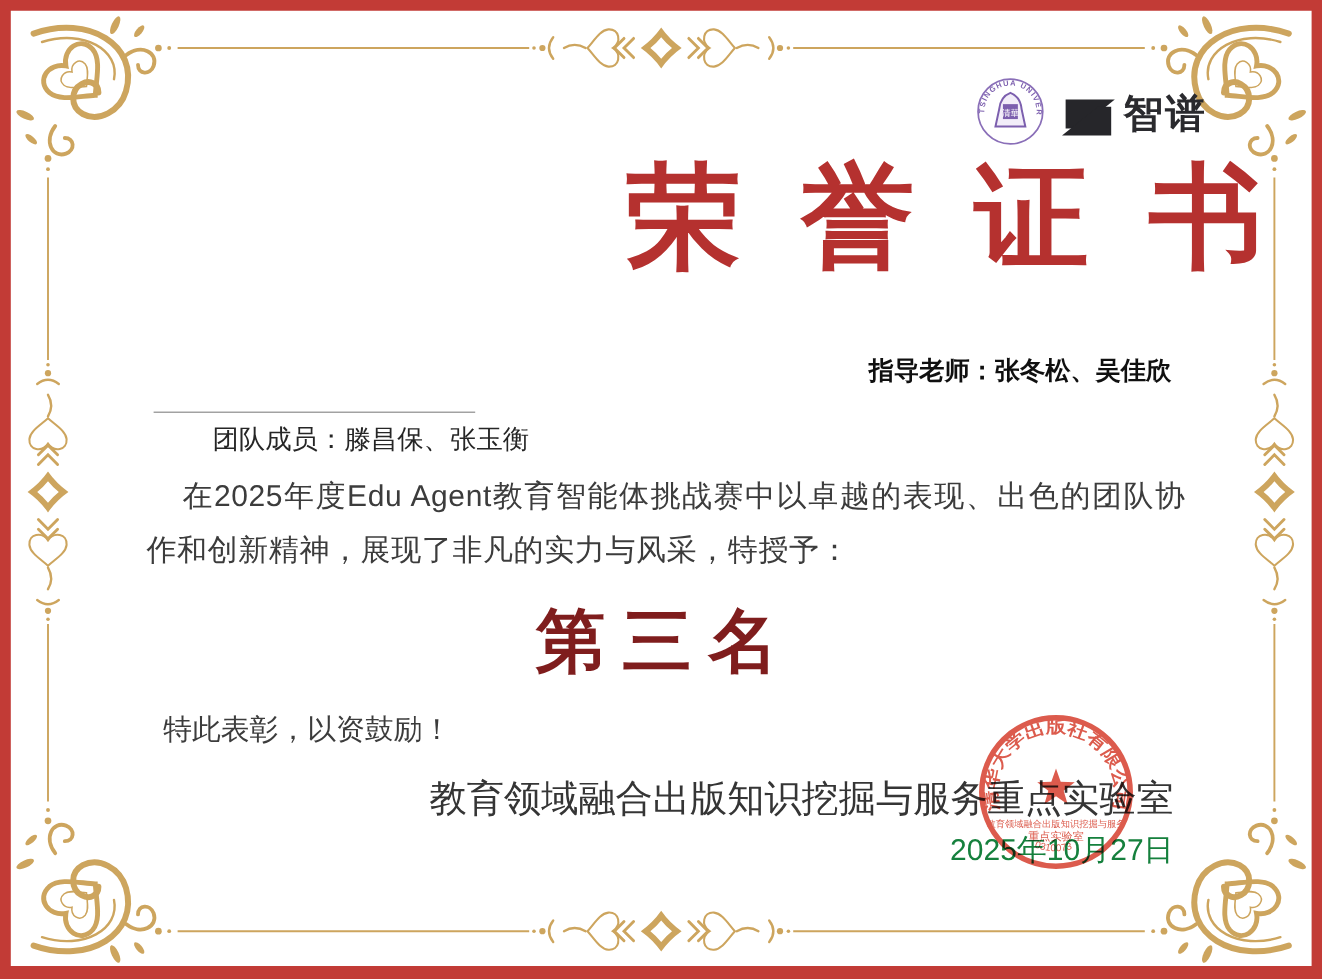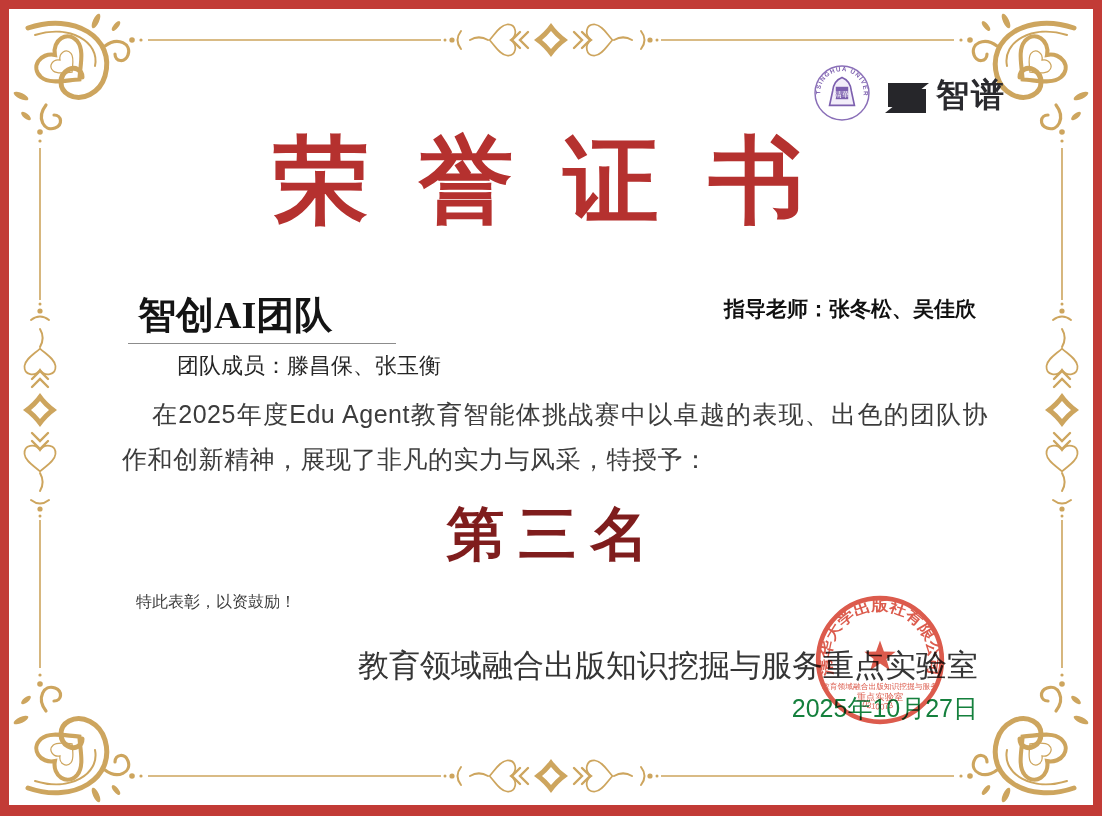--- a/index.html
+++ b/index.html
@@ -8,42 +8,42 @@
   .stage{position:absolute;inset:0;background:#ffffff;}
   .red-border{position:absolute;inset:0;border:9px solid #c23b36;border-bottom-width:11px;pointer-events:none;z-index:6;}
   #frame-decor{position:absolute;left:0;top:0;z-index:1;pointer-events:none;}
 
   
   .logo-row{position:absolute;top:62px;left:814px;height:62px;display:flex;align-items:center;z-index:3;}
   .tsinghua{width:56px;height:56px;}
   .zlogo{width:50px;height:44px;margin-left:12px;margin-top:6px;}
   .zhipu-name{font-size:33px;font-weight:700;color:#2a2a2e;letter-spacing:2px;margin-left:4px;margin-top:4px;}
 
-  .title{position:absolute;top:118px;left:0;width:100%;text-align:center;z-index:2;
+  .title{position:absolute;top:118px;left:0;width:100%;text-align:right;z-index:2;
          font-family:"Liberation Serif","DejaVu Serif",serif;font-weight:700;
          font-size:95px;letter-spacing:50px;padding-left:25px;box-sizing:border-box;color:#b5312f;}
 
   .team-name{position:absolute;left:138px;top:290px;z-index:2;
              font-family:"Liberation Serif","DejaVu Serif",serif;font-weight:700;
              font-size:38px;color:#141414;}
   .team-underline{position:absolute;left:128px;top:343px;width:268px;height:1px;background:#8c8c8c;z-index:2;}
   .team-members{position:absolute;left:138px;top:351px;z-index:2;font-size:22px;color:#262626;margin-left:39px;}
 
   .advisors{position:absolute;right:126px;top:295px;z-index:2;
             font-family:Liberation Mono, monospace;font-weight:700;
             font-size:21px;color:#101010;}
 
   .body-text{position:absolute;left:122px;top:392px;width:866px;z-index:2;
              font-size:25px;line-height:45px;color:#3c3c3c;text-align:justify;text-indent:30px;letter-spacing:.5px;}
 
   .award{position:absolute;top:496px;left:0;width:100%;text-align:center;z-index:2;
          font-family:"Liberation Serif","DejaVu Serif",serif;font-weight:700;
          font-size:58px;letter-spacing:14px;padding-left:7px;box-sizing:border-box;color:#7f1d1d;}
 
-  .closing{position:absolute;left:136px;top:592px;z-index:2;font-size:16px;color:#3c3c3c;}
+  .closing{position:absolute;left:136px;top:592px;z-index:2;font-size:24px;color:#3c3c3c;}
 
   .issuer{position:absolute;right:124px;top:645px;z-index:2;font-size:31px;color:#353535;}
   .cert-date{position:absolute;right:124px;top:692px;z-index:2;font-size:25px;color:#15803d;}
 
   .stamp{position:absolute;left:812px;top:592px;width:136px;height:136px;z-index:4;
          opacity:.86;mix-blend-mode:multiply;}
 </style>
 </head>
 <body>
 
@@ -118,21 +118,20 @@
     </svg>
     <svg class="zlogo" viewBox="0 0 48 44">
       <path d="M5,9 H46 L16,33 H5 Z" fill="#26262a"></path>
       <path d="M43,39 H2 L32,15 H43 Z" fill="#26262a"></path>
     </svg>
     <span class="zhipu-name">智谱</span>
   </div>
 
   <div class="title">荣誉证书</div>
 
-  <div class="team-name">智创AI团队</div>
   <div class="team-underline"></div>
   <div class="team-members">团队成员：滕昌保、张玉衡</div>
 
   <div class="advisors">指导老师：张冬松、吴佳欣</div>
 
   <div class="body-text">在2025年度Edu Agent教育智能体挑战赛中以卓越的表现、出色的团队协作和创新精神，展现了非凡的实力与风采，特授予：</div>
 
   <div class="award">第三名</div>
 
   <div class="closing">特此表彰，以资鼓励！</div>

